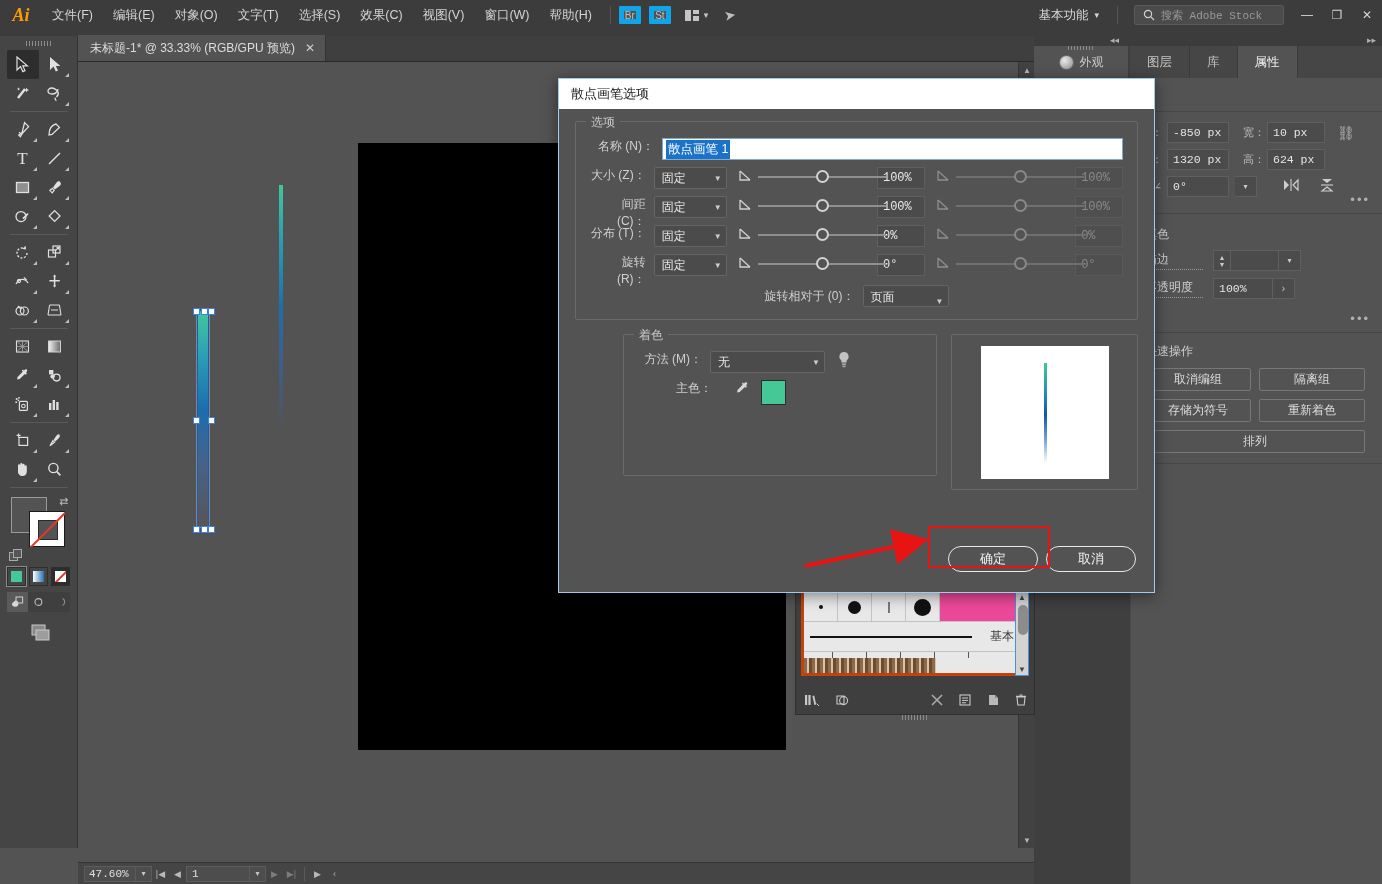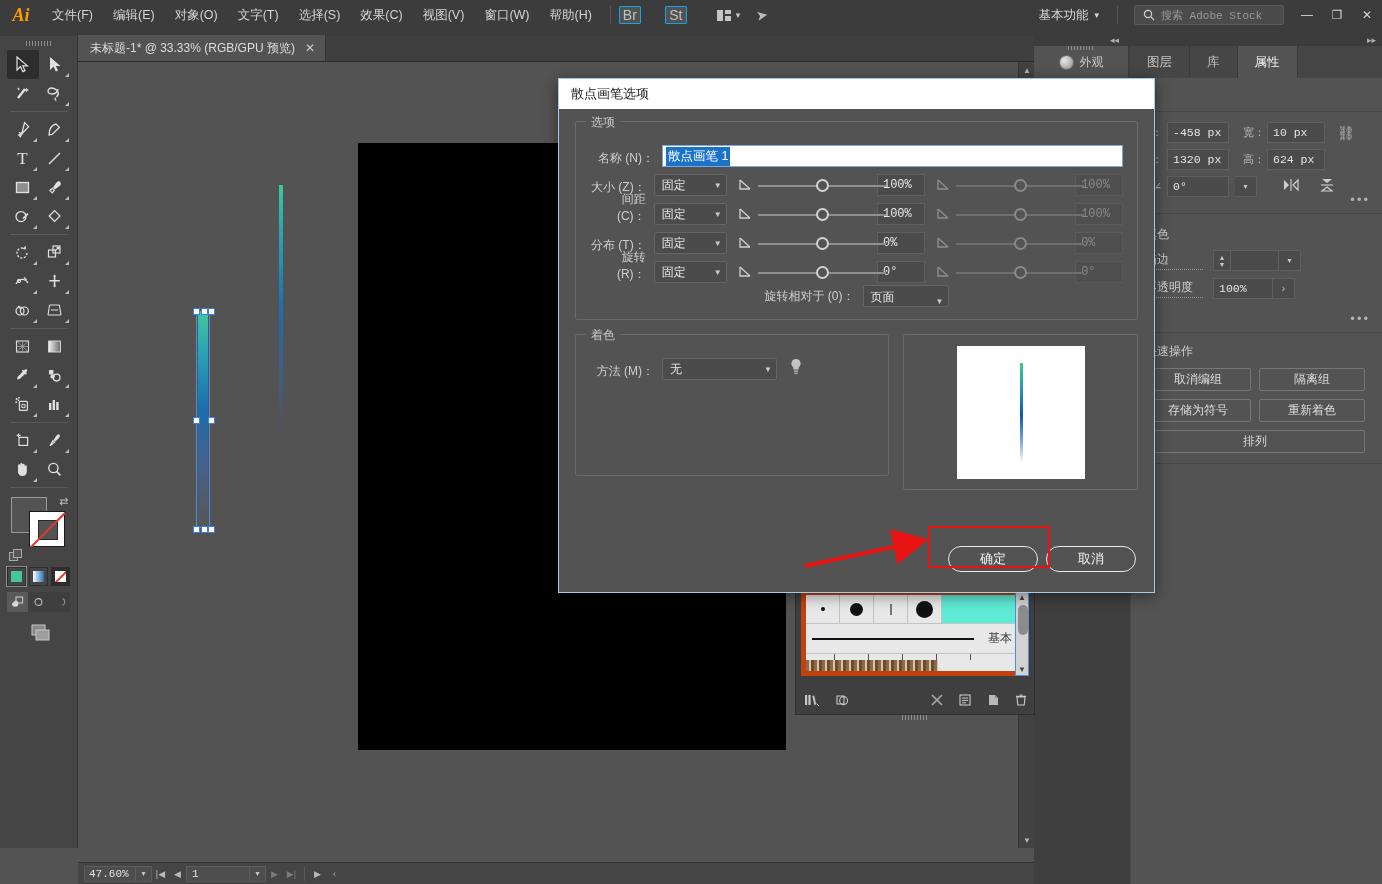--- a/index.html
+++ b/index.html
@@ -24,23 +24,23 @@
     width: 42px; height: 30px; display: flex; align-items: center; justify-content: center;
     color: #ff9a00; font-weight: bold; font-size: 18px; font-style: italic;
     font-family: "Liberation Serif", serif;
   }
   .menu-item {
     padding: 0 10px; height: 30px; line-height: 30px; font-size: 12.5px; color: #d4d4d4;
     white-space: nowrap; cursor: default;
   }
   .menu-sep { width: 1px; height: 18px; background: #555; margin: 0 8px; }
   .mini-btn {
-    width: 22px; height: 18px; background: #525252; border: 1px solid #0ea5e9;
-    color: #c0c0c0; font-size: 14px; display: flex; align-items: center; justify-content: center;
-    margin-right: 24px; border-radius: 1px;
+    width: 22px; height: 18px; background: #525252; border: 5px solid #0ea5e9;
+    color: #c0c0c0; font-size: 10px; display: flex; align-items: center; justify-content: center;
+    margin-right: 8px; border-radius: 1px;
   }
   .layout-btn { display: flex; align-items: center; gap: 5px; padding: 0 6px; height: 22px; }
   .layout-glyph { display: inline-block; width: 14px; height: 11px; position: relative; }
   .layout-glyph i { position: absolute; background: #c5c5c5; display: block; }
   .rocket { margin-left: 10px; color: #bdbdbd; font-size: 14px; transform: rotate(-10deg); }
   .menu-right { margin-left: auto; display: flex; align-items: center; height: 30px; }
   .workspace-sel { display: flex; align-items: center; gap: 6px; padding: 0 10px; font-size: 12.5px; color: #d8d8d8; }
   .search-box {
     display: flex; align-items: center; gap: 6px;
     background: #4b4b4b; border: 1px solid #5a5a5a; border-radius: 2px;
@@ -232,21 +232,21 @@
     font-size: 12px; color: #dcdcdc; border-radius: 2px;
   }
   .qa-btn.wide { width: 220px; }
 
   
   .brushpanel {
     position: absolute; left: 795px; top: 585px; width: 240px; height: 130px;
     background: #3f3f3f; border: 1px solid #2f2f2f;
   }
   .bp-list { position: absolute; left: 5px; top: 4px; width: 222px; height: 86px;
-    background: #5eead4; border: 5px solid #c2410c; overflow: hidden; }
+    background: #ec4899; border: 3px solid #c2410c; overflow: hidden; }
   .bp-row1 { display: flex; height: 28px; }
   .bp-cell { width: 34px; height: 28px; border-right: 1px solid #c3c3c3; background: #e8e8e8;
     display: flex; align-items: center; justify-content: center; }
   .bp-dot { background: #111; border-radius: 50%; }
   .bp-row2 { height: 30px; border-top: 1px solid #c3c3c3; display: flex; align-items: center;
     justify-content: space-between; padding: 0 6px; background: #e8e8e8; }
   .bp-line { height: 2px; background: #111; width: 162px; }
   .bp-basic { color: #3a3a3a; font-size: 12px; }
   .bp-row3 { height: 26px; border-top: 1px solid #c3c3c3; background: #e8e8e8; display:flex; position: relative; }
   .bp-patt { width: 132px; height: 18px; margin-top: 6px;
@@ -273,21 +273,21 @@
   }
   .dlg-body { padding: 12px 16px 0; }
   .group {
     border: 1px solid #6a6a6a; border-radius: 2px; position: relative;
     padding: 16px 14px 12px; margin-bottom: 14px;
   }
   .group > .legend {
     position: absolute; left: 10px; top: -8px; background: #535353;
     padding: 0 5px; font-size: 12px; color: #c9c9c9;
   }
-  .row { display: flex; align-items: flex-end; height: 29px; }
+  .row { display: flex; align-items: flex-start; height: 29px; }
   .row-lab { width: 72px; text-align: right; padding-right: 8px; font-size: 12px; color: #cfcfcf; }
   .txt-input {
     flex: 1; height: 22px; background: #fff; border: 1px solid #7fa9d4;
     display: flex; align-items: center; padding: 0 3px;
   }
   .txt-input .sel { background: #1a73c8; color: #fff; font-size: 12.5px; padding: 1px 2px; }
   .sel-drop {
     width: 82px; height: 22px; background: #4b4b4b; border: 1px solid #656565;
     display: flex; align-items: center; justify-content: space-between;
     padding: 0 4px 0 7px; color: #e6e6e6; font-size: 12px; border-radius: 2px;
@@ -738,21 +738,21 @@
     <div class="ptab active">属性</div>
     <div class="ptab-fill"></div>
   </div>
 
   <div class="panel-body">
     <div class="pb-head"></div>
 
     <div class="pb-sec">
       <div class="xf-row">
         <span class="xf-lab">X：</span>
-        <span class="num-field">-458 px</span>
+        <span class="num-field">-850 px</span>
         <span class="xf-lab cn" style="margin-left:8px;">宽：</span>
         <span class="num-field sm">10 px</span>
         <span class="link-ico">⛓</span>
       </div>
       <div class="xf-row">
         <span class="xf-lab">Y：</span>
         <span class="num-field">1320 px</span>
         <span class="xf-lab cn" style="margin-left:8px;">高：</span>
         <span class="num-field sm">624 px</span>
       </div>
@@ -1032,36 +1032,45 @@
         <div class="relrow">
           <span class="lab">旋转相对于 (0)：</span>
           <span class="sel-drop w86">
             <span>页面</span>
             <span class="cv">▼</span>
           </span>
         </div>
       </div>
 
       <div class="lower">
-        <div class="group color-group" style="height:142px;">
+        <div class="group color-group" style="height:142px;margin-left:48px;">
           <span class="legend">着色</span>
           <div class="row">
             <span class="row-lab">方法 (M)：</span>
             <span class="sel-drop w115">
               <span>无</span>
               <span class="cv">▼</span>
             </span>
             <span class="bulb">
               <svg width="14" height="19" viewBox="0 0 14 19">
                   <path d="M7 1a4.6 4.6 0 0 0-2.6 8.4v2.2h5.2V9.4A4.6 4.6 0 0 0 7 1z" fill="#c2c2c2"></path>
                   <rect x="5" y="12.4" width="4" height="1.6" fill="#a8a8a8"></rect>
                   <rect x="5.4" y="14.6" width="3.2" height="1.6" fill="#a8a8a8"></rect>
                 </svg>
             </span>
           </div>
+          <div class="row" style="padding-left:10px;">
+            <span class="row-lab">主色：</span>
+            <span class="eyedrop">
+              <svg width="17" height="17" viewBox="0 0 17 17">
+                  <path d="M12.8 2.6c-.9-.9-2 0-2.9.9l-.9-.9-1.2 1.2.9.9-5.2 5.2-.4 2.6 2.6-.4 5.2-5.2.9.9 1.2-1.2-.9-.9c.9-.9 1.6-2.2.7-3.1z" fill="#d6d6d6"></path>
+                </svg>
+            </span>
+            <span class="swatch" style="background:#45c796;"></span>
+          </div>
         </div>
 
         <div class="preview-group">
           <div class="preview-thumb">
             <span class="preview-line"></span>
           </div>
         </div>
       </div>
     </div>
 

